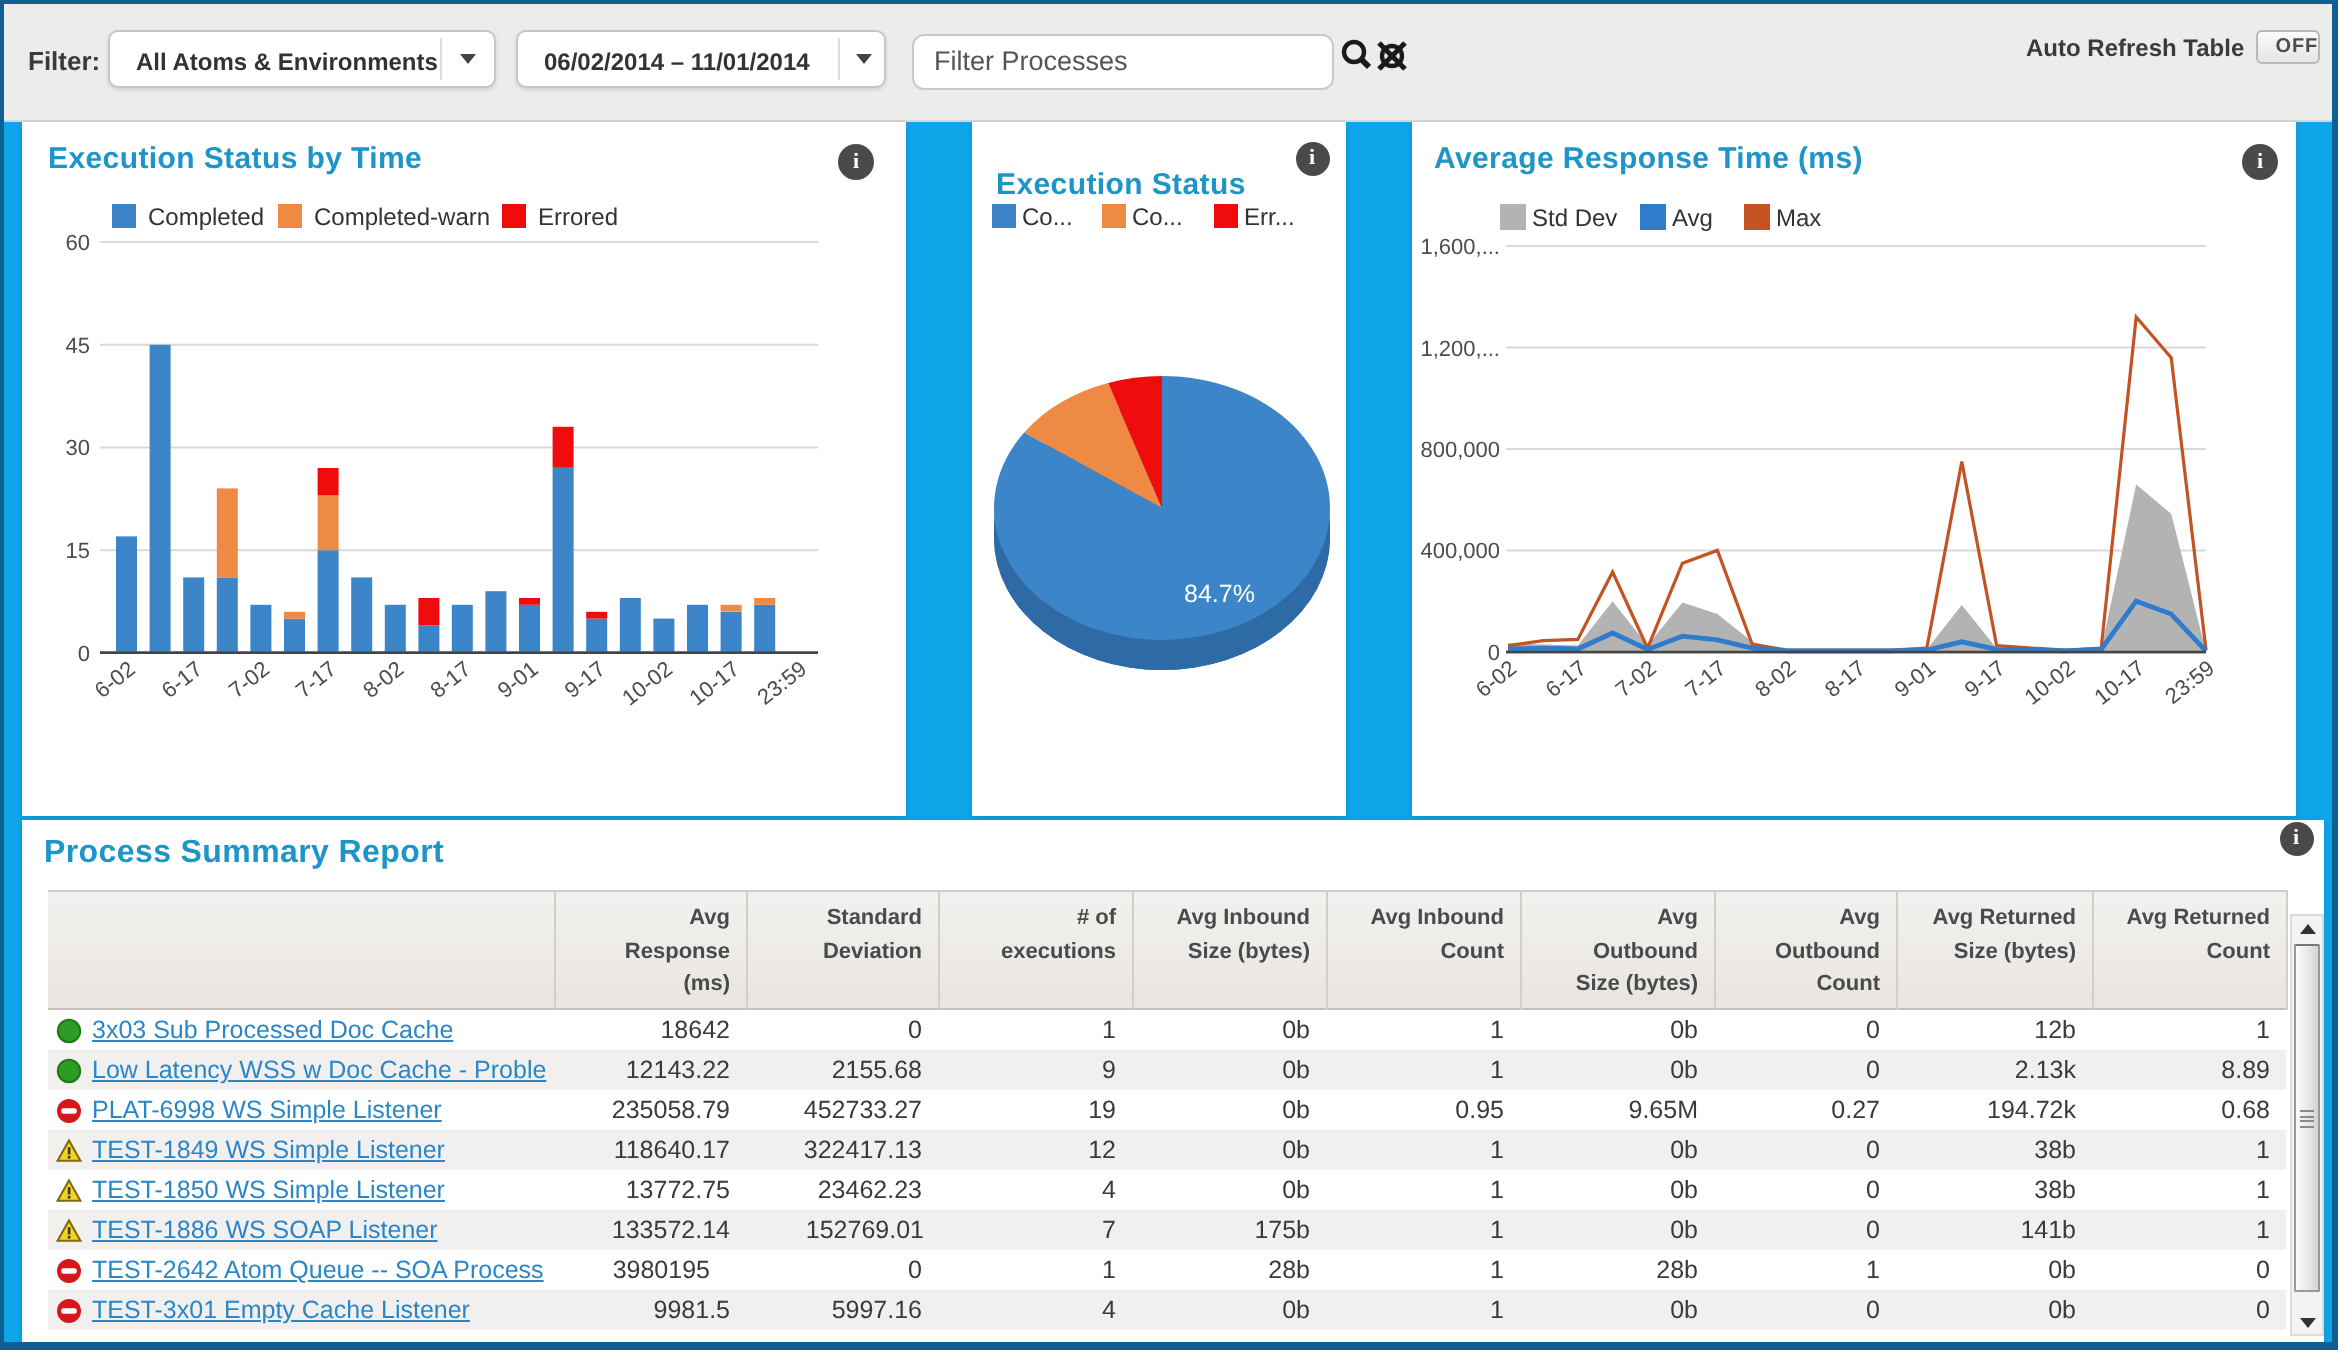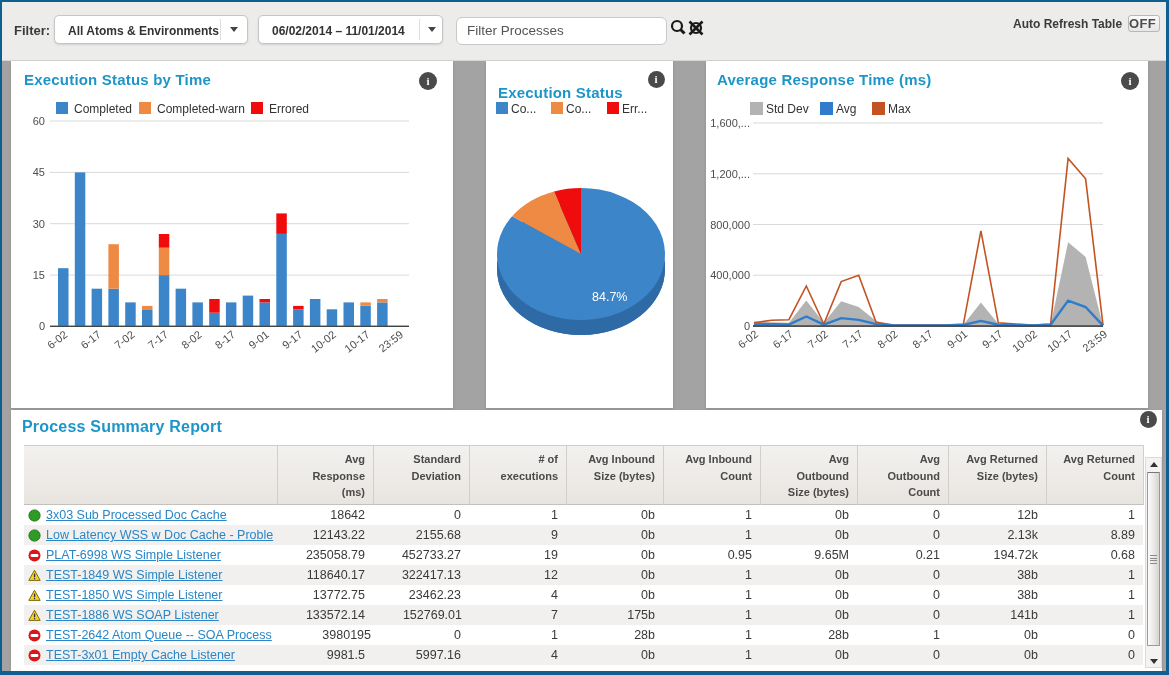--- a/index.html
+++ b/index.html
@@ -1,17 +1,17 @@
 <!DOCTYPE html>
 <html><head>
 <meta charset="utf-8">
 <style>
 * { margin:0; padding:0; box-sizing:content-box; }
 body { font-family:"Liberation Sans",sans-serif; }
-.page { position:relative; width:1169px; height:675px; background:#a3a3a3; overflow:hidden; }
+.page { position:relative; width:1169px; height:675px; background:#0ea5e9; overflow:hidden; }
 .bord { position:absolute; background:#0f5f91; z-index:50; }
 .panel { position:absolute; background:#fff; box-shadow:0 1px 3px rgba(0,0,0,0.13); }
 .ptitle { position:absolute; font-weight:bold; font-size:15px; color:#1e95c8; letter-spacing:0.2px; }
 .hc { position:absolute; font-size:11px; line-height:16.5px; font-weight:bold; color:#4a4a4a; }
 .lnk { position:absolute; font-size:12.5px; color:#2a86c6; white-space:nowrap; overflow:hidden;text-decoration:underline; }
 .num { position:absolute; font-size:12.5px; color:#3a3a3a; text-align:right; white-space:nowrap; }
 .ic svg { display:block; }
 </style>
 </head>
 <body>
@@ -38,21 +38,21 @@
 
 <svg style="position:absolute;left:670px;top:19px" width="36" height="18" viewBox="0 0 36 18">
   <circle cx="7" cy="7" r="5" fill="none" stroke="#1a1a1a" stroke-width="2.2"></circle>
   <line x1="10.5" y1="10.5" x2="14.5" y2="14.5" stroke="#1a1a1a" stroke-width="3"></line>
   <line x1="19.5" y1="2.5" x2="32.5" y2="15.5" stroke="#1a1a1a" stroke-width="2.6"></line>
   <line x1="32.5" y1="2.5" x2="19.5" y2="15.5" stroke="#1a1a1a" stroke-width="2.6"></line>
   <circle cx="26" cy="9" r="5" fill="none" stroke="#1a1a1a" stroke-width="2.2"></circle>
 </svg>
 
 <div style="position:absolute;left:1013px;top:17px;font-size:12px;font-weight:bold;color:#3b3b3b">Auto Refresh Table</div>
-<div style="position:absolute;left:1128px;top:15px;width:30px;height:15px;background:linear-gradient(#fafafa,#e6e6e6);border:1px solid #b8b8b8;border-radius:3px;font-size:13px;font-weight:bold;color:#4d4d4d;text-align:left;line-height:15px;letter-spacing:0.4px">OFF</div>
+<div style="position:absolute;left:1128px;top:15px;width:30px;height:15px;background:linear-gradient(#fafafa,#e6e6e6);border:1px solid #b8b8b8;border-radius:3px;font-size:10px;font-weight:bold;color:#4d4d4d;text-align:right;line-height:15px;letter-spacing:0.4px">OFF</div>
 
 <div class="panel" style="left:11px;top:61px;width:442px;height:347px">
   <div class="ptitle" style="left:13px;top:10px">Execution Status by Time</div>
   <div style="position:absolute;left:408px;top:11px;width:18px;height:18px;border-radius:50%;background:#4a4a4a;color:#fff;font:bold 11px 'Liberation Serif',serif;text-align:center;line-height:18px">i</div>
   <svg width="442" height="347" style="position:absolute;left:0;top:0">
 <rect x="45" y="41" width="12" height="12" fill="#3b85c8"></rect>
 <text x="63" y="51.5" font-size="12" fill="#333">Completed</text>
 <rect x="128" y="41" width="12" height="12" fill="#ef8a45"></rect>
 <text x="146" y="51.5" font-size="12" fill="#333">Completed-warn</text>
 <rect x="240" y="41" width="12" height="12" fill="#f00c0c"></rect>
@@ -225,21 +225,21 @@
             <circle cx="6.5" cy="6.5" r="6" fill="#d8171c"></circle>
             <rect x="2.6" y="5.1" width="7.8" height="2.8" rx="1.2" fill="#fff"></rect>
           </svg></span></div>
 <div class="lnk" style="left:35px;top:138.0px;width:229px">PLAT-6998 WS Simple Listener</div>
 <div class="num" style="left:266px;top:138.0px;width:88px">235058.79</div>
 <div class="num" style="left:362px;top:138.0px;width:88px">452733.27</div>
 <div class="num" style="left:458px;top:138.0px;width:89px">19</div>
 <div class="num" style="left:555px;top:138.0px;width:89px">0b</div>
 <div class="num" style="left:652px;top:138.0px;width:89px">0.95</div>
 <div class="num" style="left:749px;top:138.0px;width:89px">9.65M</div>
-<div class="num" style="left:846px;top:138.0px;width:83px">0.21</div>
+<div class="num" style="left:846px;top:138.0px;width:83px">0.27</div>
 <div class="num" style="left:937px;top:138.0px;width:90px">194.72k</div>
 <div class="num" style="left:1035px;top:138.0px;width:89px">0.68</div>
 <div style="position:absolute;left:13px;top:154.5px;width:1119px;height:20px;background:#f1f0ef"></div>
 <div style="position:absolute;left:17px;top:158.5px;width:14px;height:14px"><span class="ic"><svg width="13" height="13" viewBox="0 0 13 13">
             <path d="M6.5 1.2 L12.2 11.4 L0.8 11.4 Z" fill="#f7d51e" stroke="#7a6a10" stroke-width="1"></path>
             <rect x="5.9" y="4.6" width="1.3" height="3.6" fill="#333"></rect>
             <rect x="5.9" y="8.9" width="1.3" height="1.4" fill="#333"></rect>
           </svg></span></div>
 <div class="lnk" style="left:35px;top:158.0px;width:229px">TEST-1849 WS Simple Listener</div>
 <div class="num" style="left:266px;top:158.0px;width:88px">118640.17</div>
@@ -282,21 +282,21 @@
 <div class="num" style="left:749px;top:198.0px;width:89px">0b</div>
 <div class="num" style="left:846px;top:198.0px;width:83px">0</div>
 <div class="num" style="left:937px;top:198.0px;width:90px">141b</div>
 <div class="num" style="left:1035px;top:198.0px;width:89px">1</div>
 <div style="position:absolute;left:13px;top:214.5px;width:1119px;height:20px;background:#ffffff"></div>
 <div style="position:absolute;left:17px;top:218.5px;width:14px;height:14px"><span class="ic"><svg width="13" height="13" viewBox="0 0 13 13">
             <circle cx="6.5" cy="6.5" r="6" fill="#d8171c"></circle>
             <rect x="2.6" y="5.1" width="7.8" height="2.8" rx="1.2" fill="#fff"></rect>
           </svg></span></div>
 <div class="lnk" style="left:35px;top:218.0px;width:229px">TEST-2642 Atom Queue -- SOA Process</div>
-<div class="num" style="left:272px;top:218.0px;width:88px">3980195</div>
+<div class="num" style="left:256px;top:218.0px;width:88px">3980195</div>
 <div class="num" style="left:362px;top:218.0px;width:88px">0</div>
 <div class="num" style="left:458px;top:218.0px;width:89px">1</div>
 <div class="num" style="left:555px;top:218.0px;width:89px">28b</div>
 <div class="num" style="left:652px;top:218.0px;width:89px">1</div>
 <div class="num" style="left:749px;top:218.0px;width:89px">28b</div>
 <div class="num" style="left:846px;top:218.0px;width:83px">1</div>
 <div class="num" style="left:937px;top:218.0px;width:90px">0b</div>
 <div class="num" style="left:1035px;top:218.0px;width:89px">0</div>
 <div style="position:absolute;left:13px;top:234.5px;width:1119px;height:20px;background:#f1f0ef"></div>
 <div style="position:absolute;left:17px;top:238.5px;width:14px;height:14px"><span class="ic"><svg width="13" height="13" viewBox="0 0 13 13">

